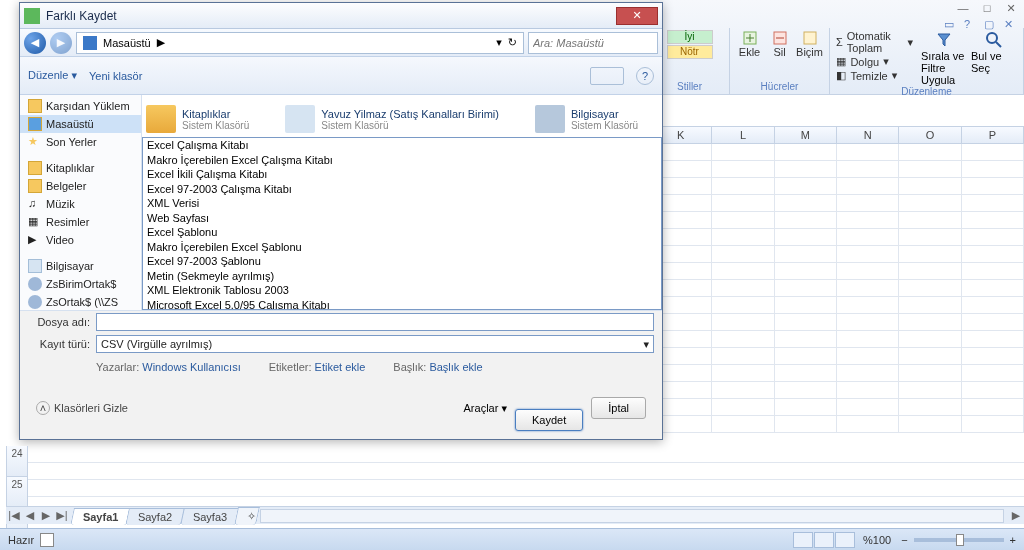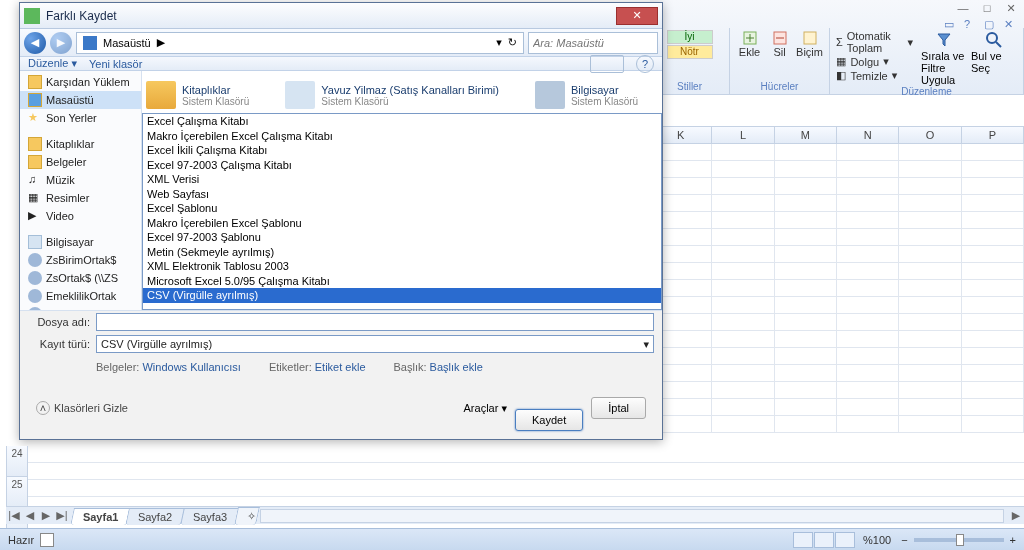--- a/index.html
+++ b/index.html
@@ -38,21 +38,21 @@
 .dialog { position: absolute; left: 19px; top: 2px; width: 644px; height: 438px; background: #fff; border: 1px solid #5a7296; box-shadow: 0 2px 10px rgba(0,0,0,.3); display: flex; flex-direction: column; }
 .dlg-title { height: 26px; background: linear-gradient(#fdfdfe,#e4ecf7); display: flex; align-items: center; padding: 0 4px; border-bottom: 1px solid #b8c9e0; }
 .dlg-title .icon { width: 16px; height: 16px; background: #5cb85c; margin-right: 6px; }
 .dlg-title .t { flex: 1; font-size: 12px; color: #1a2b4c; }
 .dlg-close { width: 42px; height: 18px; background: #c75050; color: #fff; display: flex; align-items: center; justify-content: center; border: 1px solid #9a2f2f; }
 .dlg-nav { height: 28px; background: linear-gradient(#f7faff,#e4ecf7); border-bottom: 1px solid #c2d2e8; display: flex; align-items: center; padding: 0 4px; gap: 4px; }
 .navcircle { width: 22px; height: 22px; border-radius: 50%; background: radial-gradient(circle at 30% 30%,#6ea4e8,#1e5aa8); color: #fff; display: flex; align-items: center; justify-content: center; }
 .crumb { flex: 1; height: 22px; border: 1px solid #aabfd8; background: #fff; display: flex; align-items: center; padding: 0 6px; gap: 6px; }
 .crumb .ci { width: 14px; height: 14px; background: #3a78c8; }
 .search { width: 130px; height: 22px; border: 1px solid #aabfd8; background: #fff; padding: 0 4px; color: #888; font-style: italic; }
-.dlg-tool { height: 14px; background: linear-gradient(#f5f8fd,#e4ecf7); border-bottom: 1px solid #c2d2e8; display: flex; align-items: center; padding: 0 8px; gap: 12px; color: #2a5a9e; }
+.dlg-tool { height: 38px; background: linear-gradient(#f5f8fd,#e4ecf7); border-bottom: 1px solid #c2d2e8; display: flex; align-items: center; padding: 0 8px; gap: 12px; color: #2a5a9e; }
 .dlg-tool .sp { flex: 1; }
 .dlg-tool .viewbtn { width: 34px; height: 18px; border: 1px solid #aabfd8; border-radius: 2px; }
 .dlg-tool .qbtn { width: 18px; height: 18px; border: 1px solid #aabfd8; border-radius: 50%; color: #2a5a9e; text-align: center; line-height: 16px; }
 
 .dlg-body { flex: 1; display: flex; overflow: hidden; }
 .sidebar { width: 122px; border-right: 1px solid #d6e1f0; padding: 2px 0; background: #fafbfd; overflow: hidden; }
 .sb-item { display: flex; align-items: center; gap: 4px; padding: 2px 8px; color: #222; }
 .sb-item svg, .sb-item .ico { width: 14px; height: 14px; flex-shrink: 0; }
 .sb-head { font-weight: normal; }
 .sb-sel { background: #cde1f7; }
@@ -480,21 +480,21 @@
     </div>
     <div class="row">
       <label>Kayıt türü:</label>
       <div class="row-input" style="display:flex;align-items:center">
         <span>CSV (Virgülle ayrılmış)</span>
           <span style="flex:1"></span>
           <span>▾</span>
       </div>
     </div>
     <div class="meta-row">
-      <span><span>Belgeler:</span> <span class="lnk">Windows Kullanıcısı</span></span>
+      <span><span>Yazarlar:</span> <span class="lnk">Windows Kullanıcısı</span></span>
       <span><span>Etiketler:</span> <span class="lnk">Etiket ekle</span></span>
       <span><span>Başlık:</span> <span class="lnk">Başlık ekle</span></span>
     </div>
     <div class="dlg-actions">
       <div class="foldtoggle">
           <span class="arr">˄</span>
           <span>Klasörleri Gizle</span>
         </div>
       <span class="sp"></span>
       <span><span>Araçlar</span> ▾</span>

